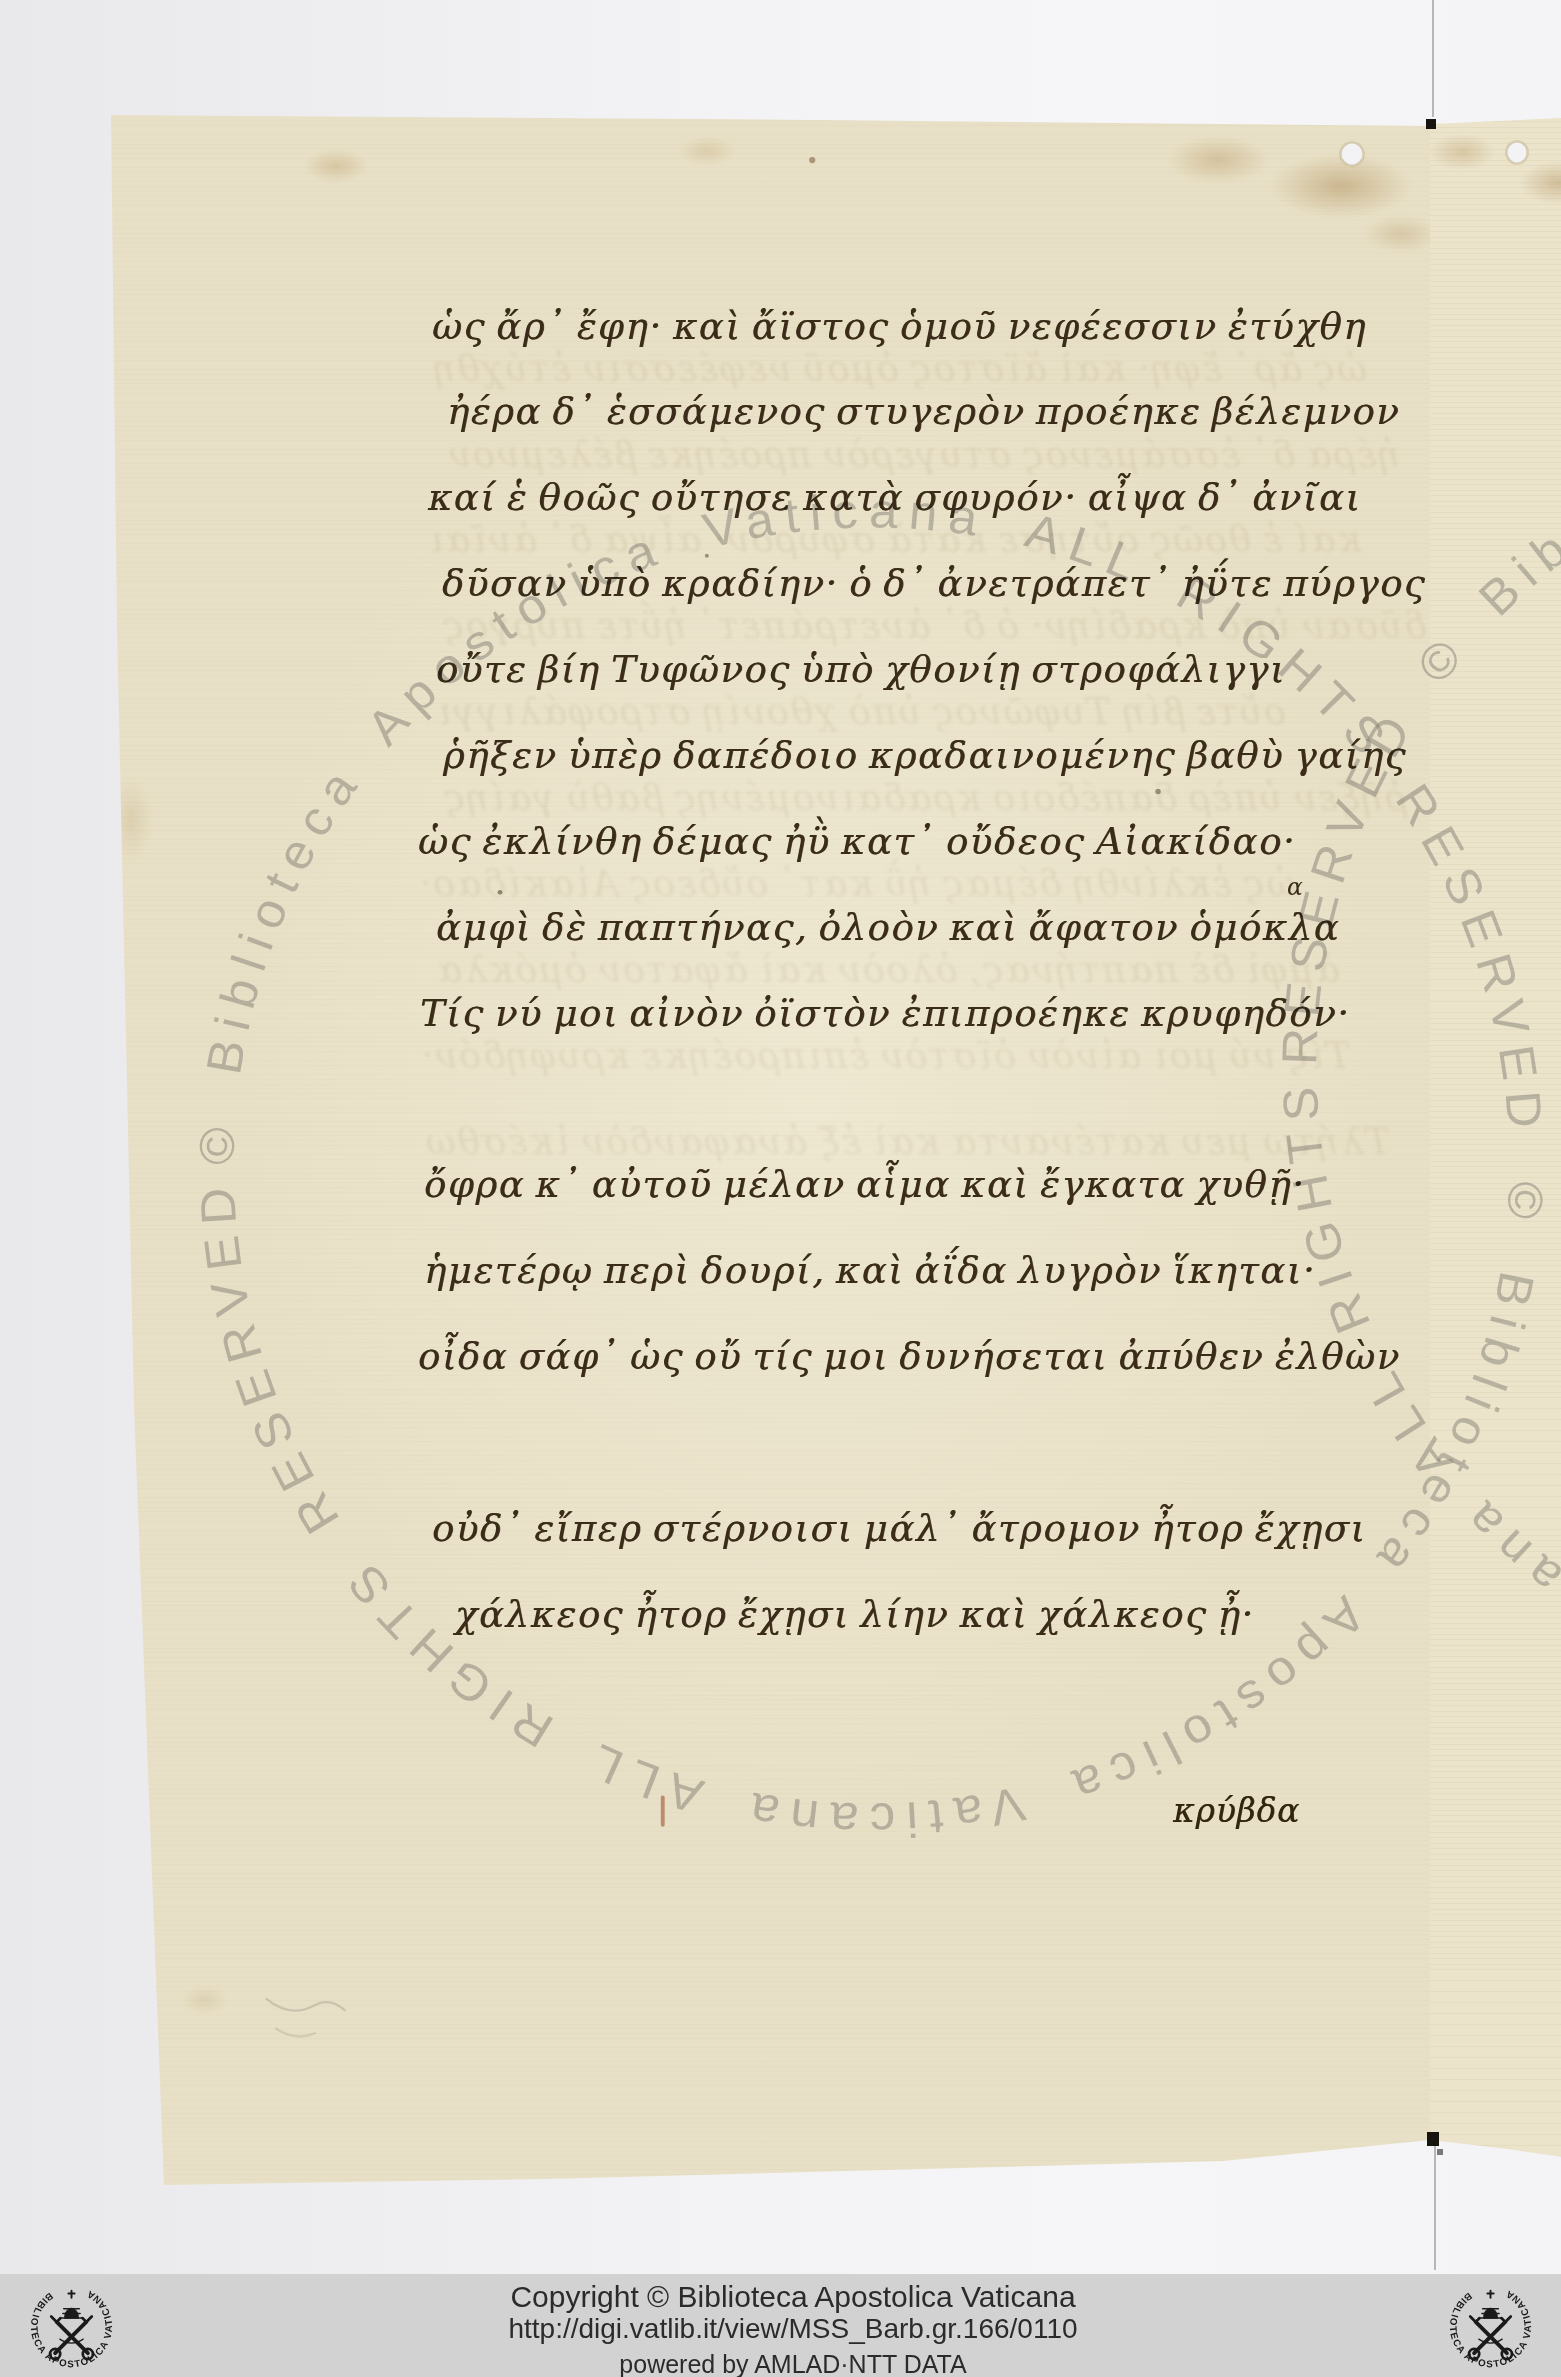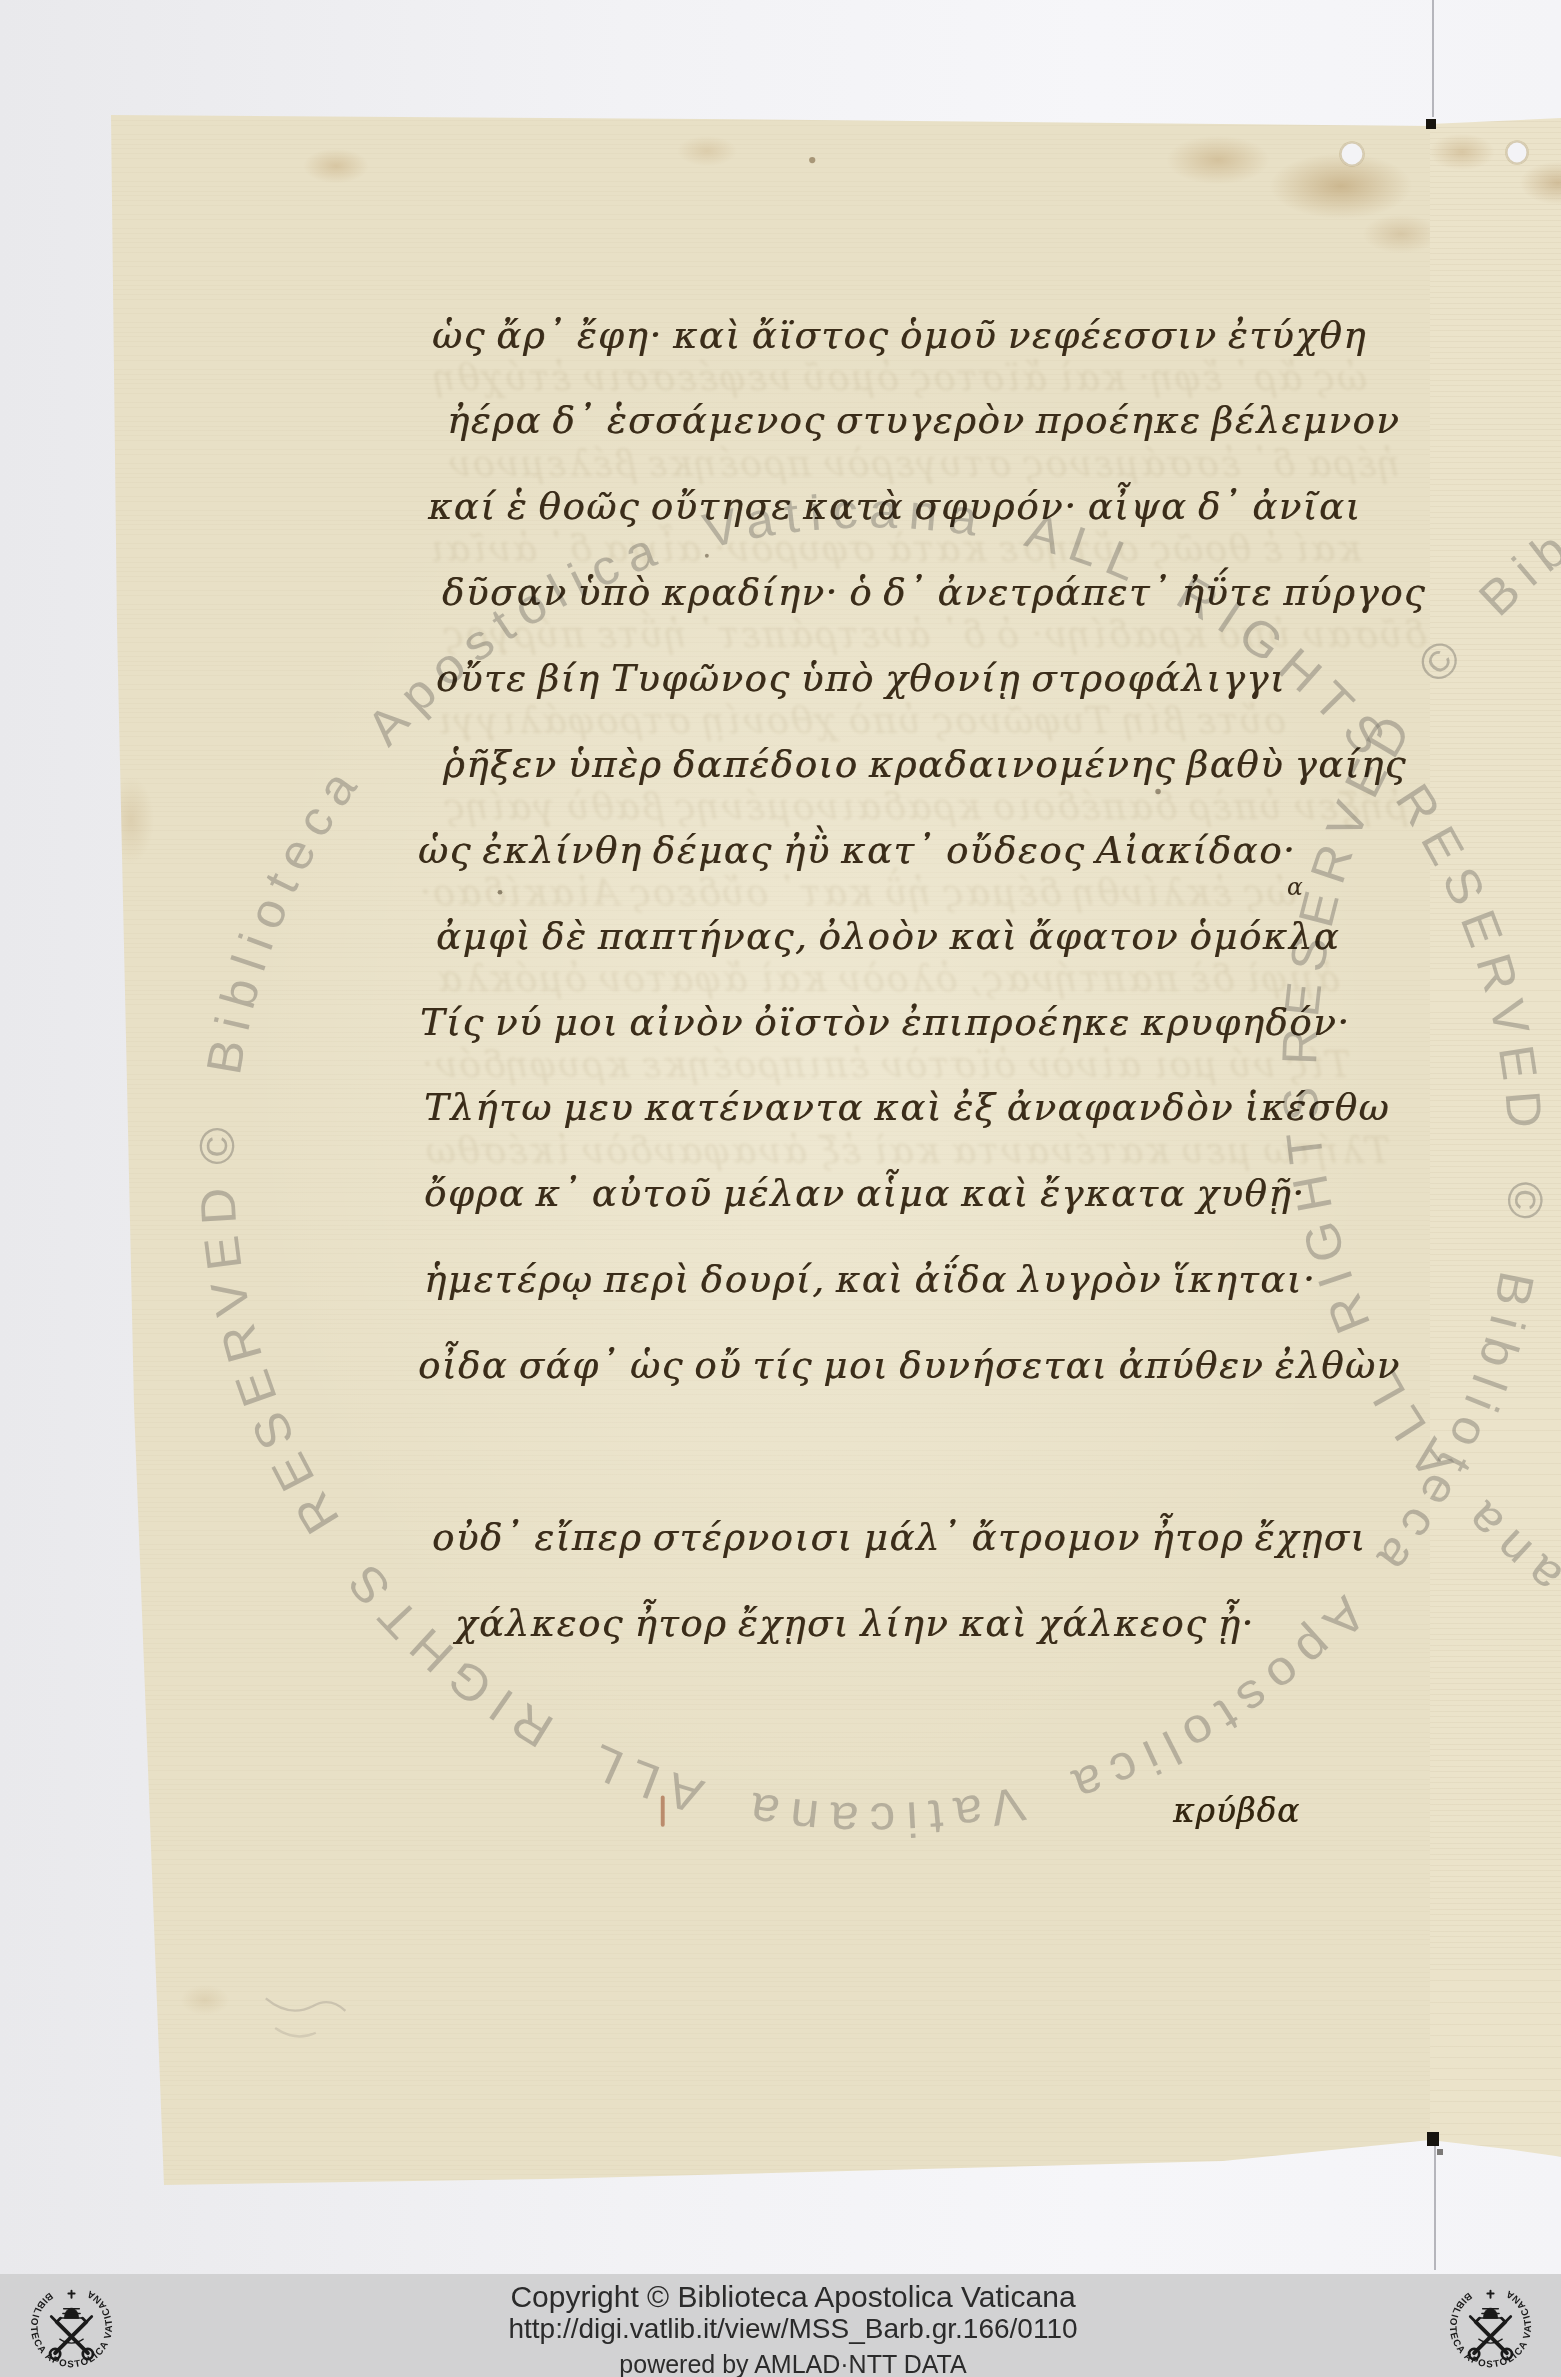--- a/index.html
+++ b/index.html
@@ -46,21 +46,21 @@
   .hole{position:absolute;border-radius:50%;background:#f3f3f6;
         box-shadow:inset 0 0 0 1.6px rgba(190,170,120,.55), 0 0 0 0.8px rgba(170,150,100,.35);}
   .hole-1{left:1340px;top:142px;width:24px;height:24px;}
   .hole-2{left:1506px;top:141px;width:22px;height:22.6px;}
   
   .fold-mark{position:absolute;background:#17140f;}
   .fm-top{left:1426px;top:119px;width:10px;height:10px;}
   .fm-bot1{left:1427px;top:2132px;width:11.7px;height:14px;}
   .fm-bot2{left:1437px;top:2149px;width:5.5px;height:6.2px;opacity:.55;}
   
-  .text-layer{position:absolute;left:0;top:12px;width:1562px;height:1979px;}
+  .text-layer{position:absolute;left:0;top:3px;width:1562px;height:1979px;}
   .ms-line{
     position:absolute;white-space:nowrap;
     font:italic 37px/1 "DejaVu Serif","Liberation Serif",serif;
     color:#3a2c19;letter-spacing:1.6px;word-spacing:-3.1px;
     text-shadow:0.5px 0.2px 0.4px rgba(58,44,25,.75);
   }
   .ms-line.ghost{
     filter:blur(1.7px);opacity:.11;transform:scaleX(-1);
     color:#8a7446;text-shadow:none;
   }
@@ -118,21 +118,20 @@
       <div class="ms-line" style="top: 648px; left: 436px;">οὔτε βίη Τυφῶνος ὑπὸ χθονίῃ στροφάλιγγι</div>
       <div class="ms-line ghost" style="top: 690px; left: 436px;">οὔτε βίη Τυφῶνος ὑπὸ χθονίῃ στροφάλιγγι</div>
       <div class="ms-line" style="top: 734px; left: 443px;">ῥῆξεν ὑπὲρ δαπέδοιο κραδαινομένης βαθὺ γαίης</div>
       <div class="ms-line ghost" style="top: 776px; left: 443px;">ῥῆξεν ὑπὲρ δαπέδοιο κραδαινομένης βαθὺ γαίης</div>
       <div class="ms-line" style="top: 820px; left: 418px;">ὡς ἐκλίνθη δέμας ἠῢ κατ᾽ οὔδεος Αἰακίδαο·</div>
       <div class="ms-line ghost" style="top: 862px; left: 418px;">ὡς ἐκλίνθη δέμας ἠῢ κατ᾽ οὔδεος Αἰακίδαο·</div>
       <div class="ms-line" style="top: 906px; left: 436px;">ἀμφὶ δὲ παπτήνας, ὀλοὸν καὶ ἄφατον ὁμόκλα</div>
       <div class="ms-line ghost" style="top: 948px; left: 436px;">ἀμφὶ δὲ παπτήνας, ὀλοὸν καὶ ἄφατον ὁμόκλα</div>
       <div class="ms-line" style="top: 992px; left: 420px;">Τίς νύ μοι αἰνὸν ὀϊστὸν ἐπιπροέηκε κρυφηδόν·</div>
       <div class="ms-line ghost" style="top: 1034px; left: 420px;">Τίς νύ μοι αἰνὸν ὀϊστὸν ἐπιπροέηκε κρυφηδόν·</div>
-      <div class="ms-line" style="top: 1077px; left: 424px;">Τλήτω μευ κατέναντα καὶ ἐξ ἀναφανδὸν ἱκέσθω</div>
       <div class="ms-line ghost" style="top: 1120px; left: 424px;">Τλήτω μευ κατέναντα καὶ ἐξ ἀναφανδὸν ἱκέσθω</div>
       <div class="ms-line" style="top: 1163px; left: 424px;">ὄφρα κ᾽ αὐτοῦ μέλαν αἷμα καὶ ἔγκατα χυθῇ·</div>
       <div class="ms-line" style="top: 1249px; left: 424px;">ἡμετέρῳ περὶ δουρί, καὶ ἀΐδα λυγρὸν ἵκηται·</div>
       <div class="ms-line" style="top: 1335px; left: 418px; text-align: center;">οἶδα σάφ᾽ ὡς οὔ τίς μοι δυνήσεται ἀπύθεν ἐλθὼν</div>
       <div class="ms-line" style="top: 1507px; left: 432px;">οὐδ᾽ εἴπερ στέρνοισι μάλ᾽ ἄτρομον ἦτορ ἔχῃσι</div>
       <div class="ms-line" style="top: 1593px; left: 455px;">χάλκεος ἦτορ ἔχῃσι λίην καὶ χάλκεος ᾖ·</div>
     </div>
 
   <div class="superscript-note">α</div>
   <div class="catchword">κρύβδα</div>

